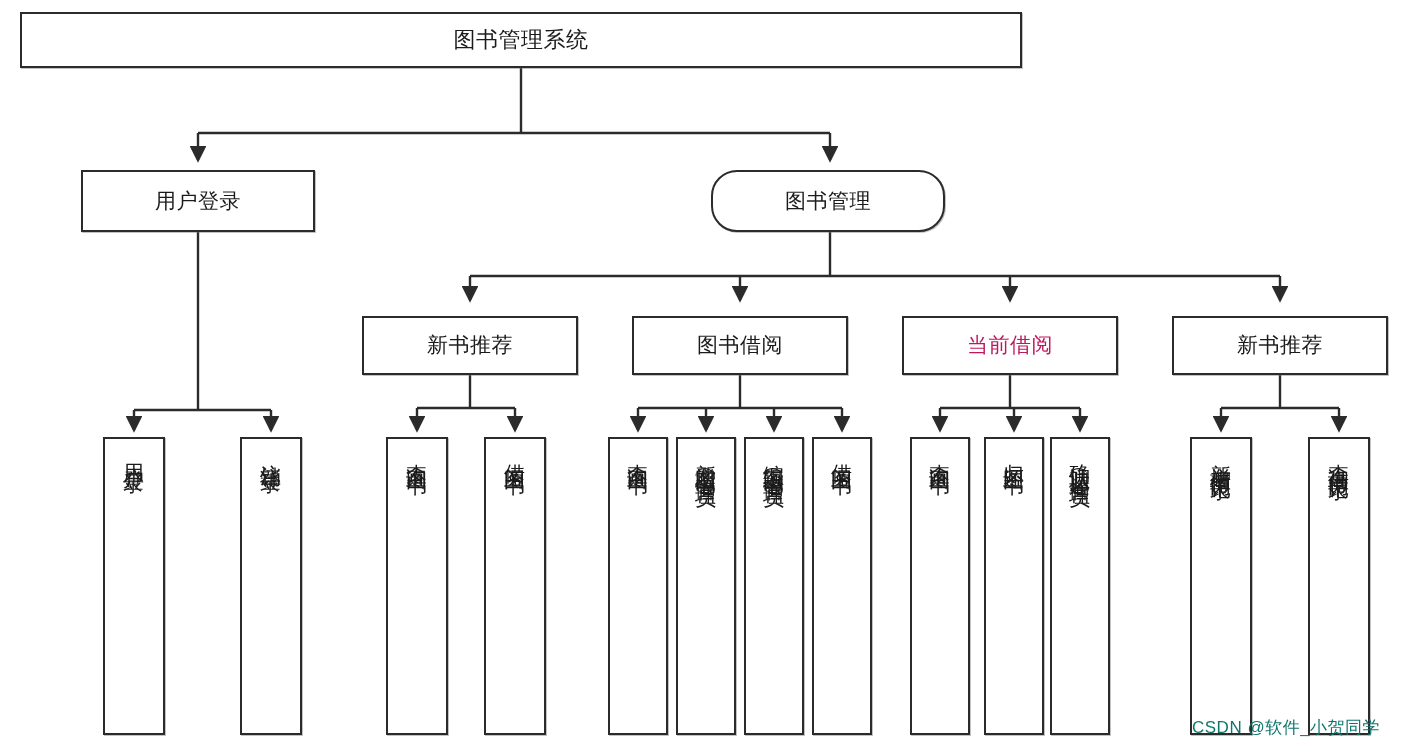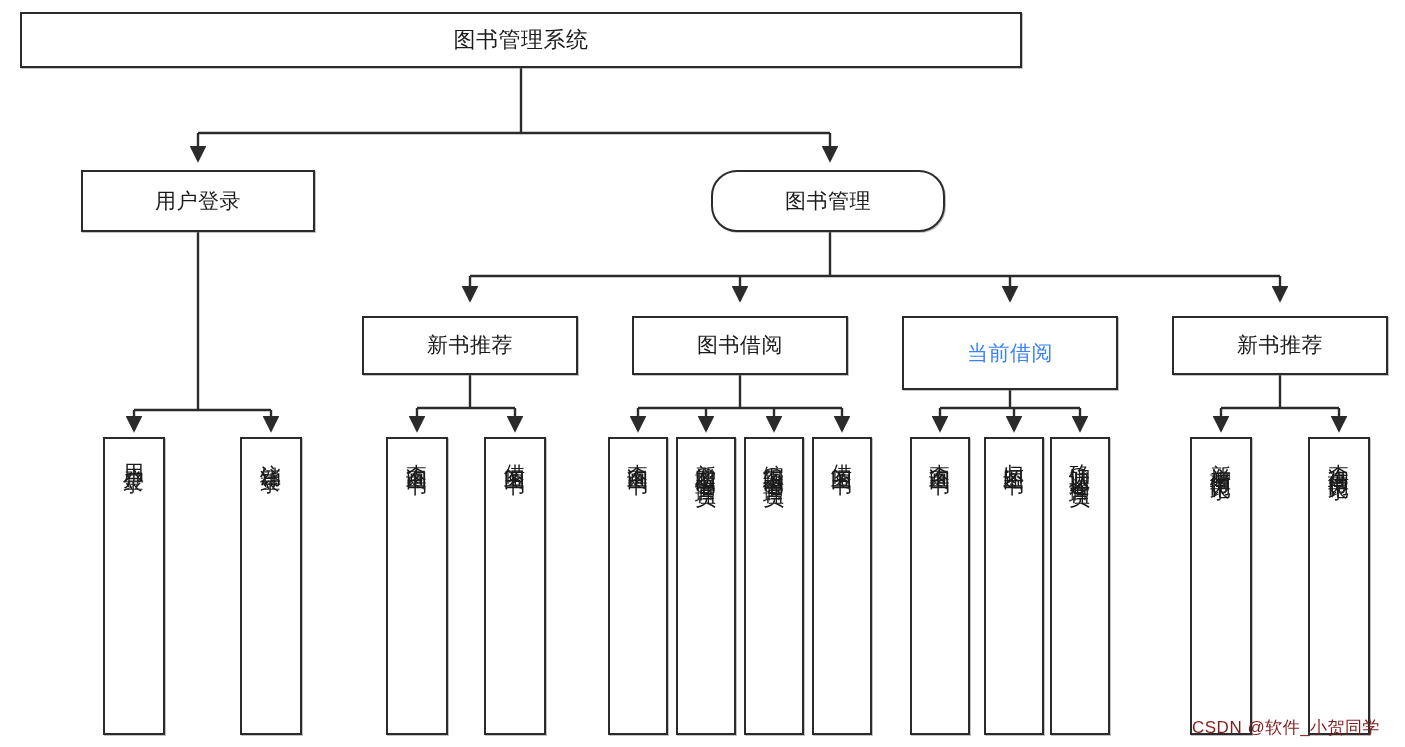--- a/index.html
+++ b/index.html
@@ -130,21 +130,21 @@
   <div class="node horizontal" style="left: 711px; top: 170px; width: 234px; height: 62px; border-color: rgb(43, 43, 43); background: rgb(255, 255, 255); color: rgb(27, 27, 27); border-radius: 26px;">
     <span class="label">图书管理</span>
   </div>
 
   <div class="node horizontal" style="left: 362px; top: 316px; width: 216px; height: 59px; border-color: rgb(43, 43, 43); background: rgb(255, 255, 255); color: rgb(27, 27, 27);">
     <span class="label">新书推荐</span>
   </div>
   <div class="node horizontal" style="left: 632px; top: 316px; width: 216px; height: 59px; border-color: rgb(43, 43, 43); background: rgb(255, 255, 255); color: rgb(27, 27, 27);">
     <span class="label">图书借阅</span>
   </div>
-  <div class="node horizontal" style="left: 902px; top: 316px; width: 216px; height: 74px; border-color: rgb(43, 43, 43); background: rgb(255, 255, 255); color: #3b82f6;">
+  <div class="node horizontal" style="left: 902px; top: 316px; width: 216px; height: 59px; border-color: rgb(43, 43, 43); background: rgb(255, 255, 255); color: #be185d;">
     <span class="label">当前借阅</span>
   </div>
   <div class="node horizontal" style="left: 1172px; top: 316px; width: 216px; height: 59px; border-color: rgb(43, 43, 43); background: rgb(255, 255, 255); color: rgb(27, 27, 27);">
     <span class="label">新书推荐</span>
   </div>
 
   <div class="node vertical" style="left: 103px; top: 437px; width: 62px; height: 298px; border-color: rgb(43, 43, 43); background: rgb(255, 255, 255); color: rgb(27, 27, 27);">
     <span class="label">用户登录</span>
   </div>
   <div class="node vertical" style="left: 240px; top: 437px; width: 62px; height: 298px; border-color: rgb(43, 43, 43); background: rgb(255, 255, 255); color: rgb(27, 27, 27);">
@@ -177,15 +177,15 @@
   <div class="node vertical" style="left: 1050px; top: 437px; width: 60px; height: 298px; border-color: rgb(43, 43, 43); background: rgb(255, 255, 255); color: rgb(27, 27, 27);">
     <span class="label">确认归还（管理员）</span>
   </div>
   <div class="node vertical" style="left: 1190px; top: 437px; width: 62px; height: 298px; border-color: rgb(43, 43, 43); background: rgb(255, 255, 255); color: rgb(27, 27, 27);">
     <span class="label">新增借阅记录</span>
   </div>
   <div class="node vertical" style="left: 1308px; top: 437px; width: 62px; height: 298px; border-color: rgb(43, 43, 43); background: rgb(255, 255, 255); color: rgb(27, 27, 27);">
     <span class="label">查询借阅记录</span>
   </div>
 
-  <div class="watermark" style="left: 1192px; top: 716px; color: #7f1d1d;">CSDN @软件_小贺同学</div>
+  <div class="watermark" style="left: 1192px; top: 716px; color: #0f766e;">CSDN @软件_小贺同学</div>
 
 </div>
 
 </body></html>

